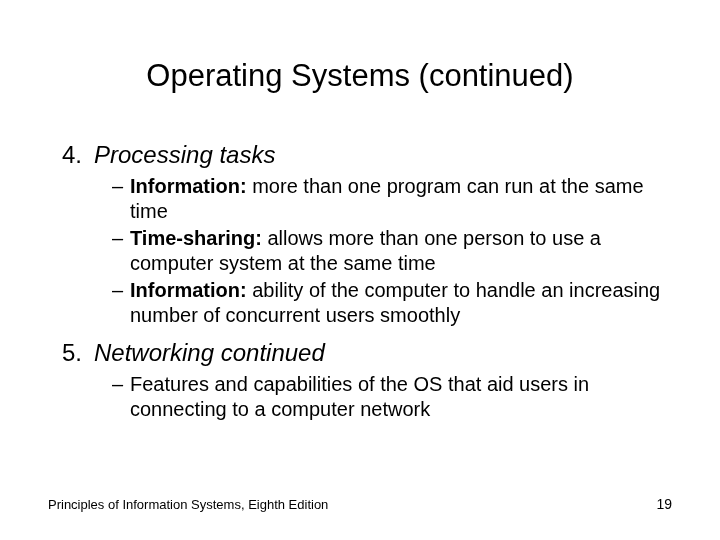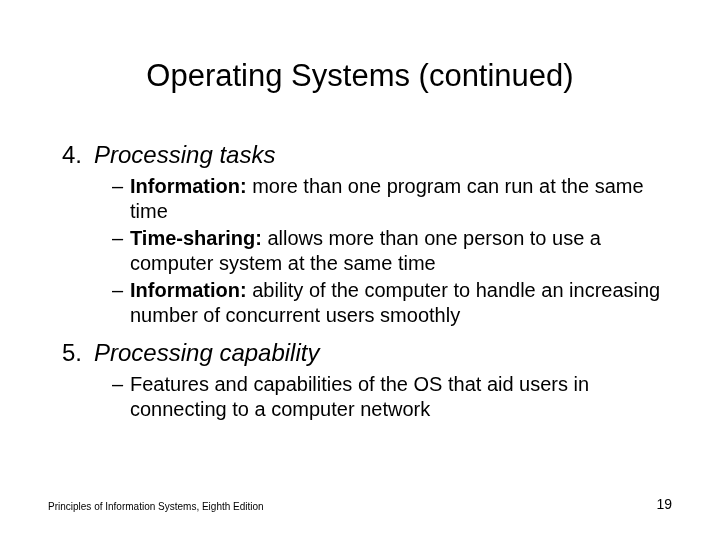--- a/index.html
+++ b/index.html
@@ -70,21 +70,21 @@
   .sub-text {
     flex: 1;
   }
   .sub-text b {
     font-weight: bold;
   }
   .footer-left {
     position: absolute;
     left: 48px;
     bottom: 28px;
-    font-size: 10px;
+    font-size: 13px;
   }
   .footer-right {
     position: absolute;
     right: 48px;
     bottom: 28px;
     font-size: 14px;
   }
 </style>
 </head>
 <body>
@@ -109,21 +109,21 @@
         <div class="sub-text"><b>Time-sharing:</b><span> allows more than one person to use a computer system at the same time</span></div>
       </div>
       <div class="sub-item">
         <div class="dash">–</div>
         <div class="sub-text"><b>Information:</b><span> ability of the computer to handle an increasing number of concurrent users smoothly</span></div>
       </div>
     </div>
 
     <div class="ol-item">
       <div class="ol-num">5.</div>
-      <div class="ol-text">Processing capability</div>
+      <div class="ol-text">Networking continued</div>
     </div>
     <div class="sublist">
       <div class="sub-item">
         <div class="dash">–</div>
         <div class="sub-text"><b></b><span>Features and capabilities of the OS that aid users in connecting to a computer network</span></div>
       </div>
     </div>
 
   </div>
 

